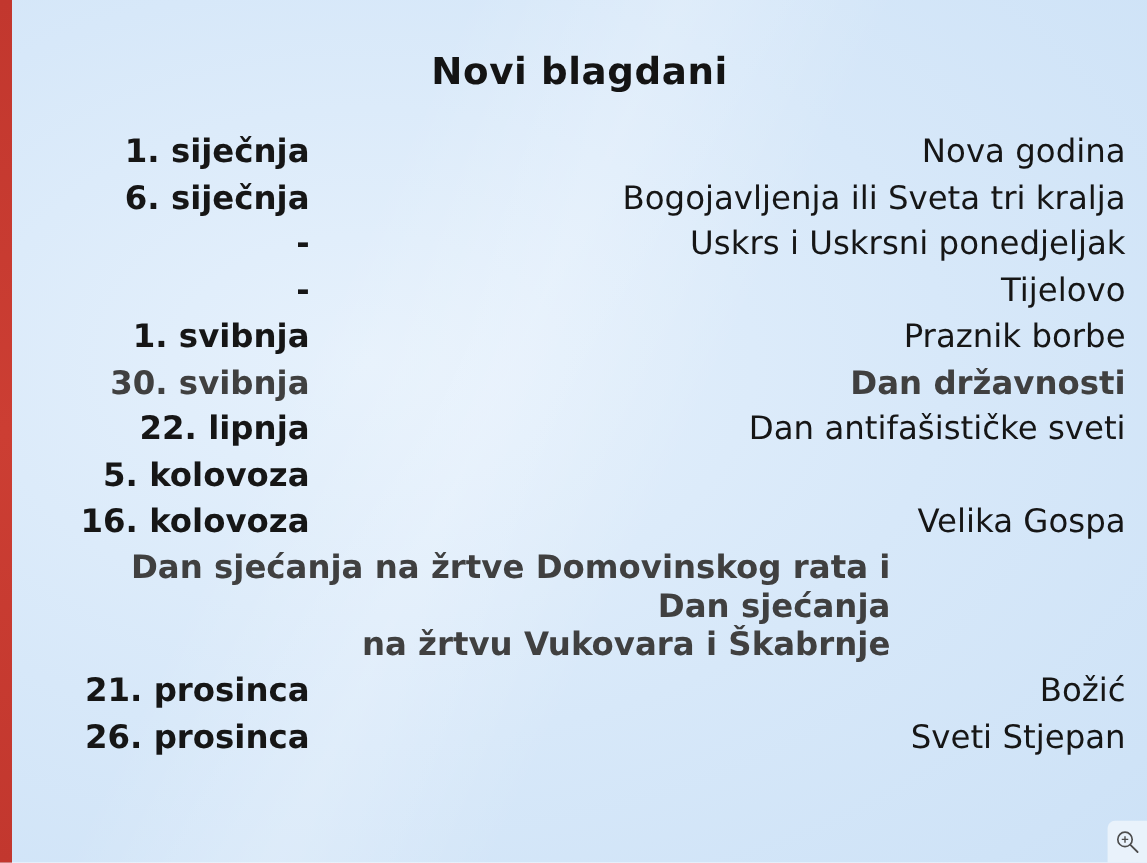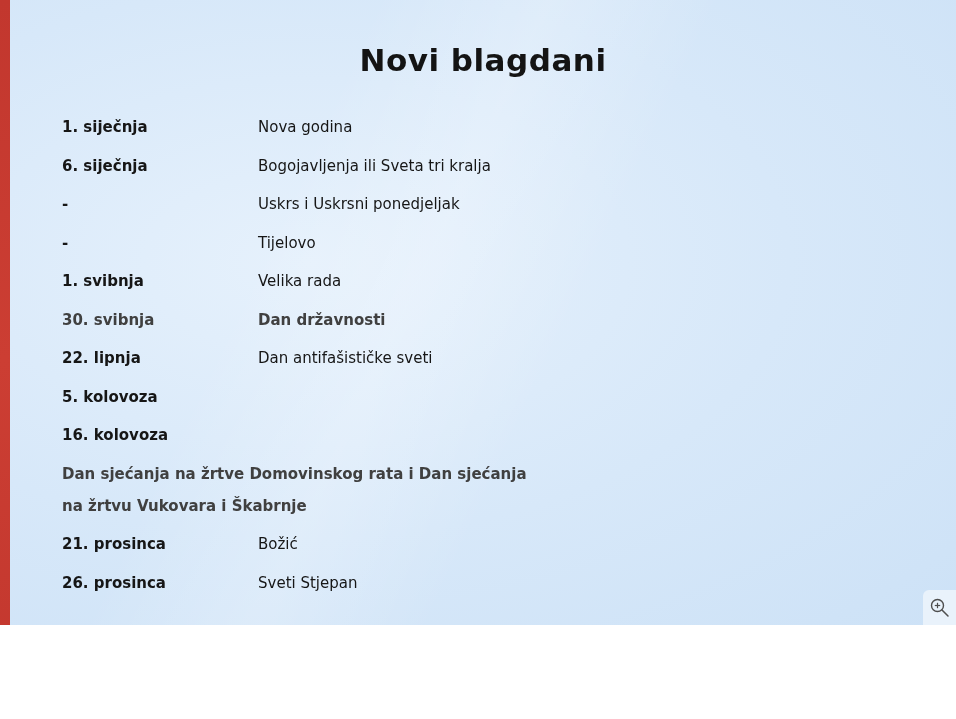--- a/index.html
+++ b/index.html
@@ -3,21 +3,21 @@
 <meta charset="utf-8">
 <style>
   html, body {
     margin: 0;
     padding: 0;
     background: #ffffff;
   }
   #stage {
     position: relative;
     width: 956px;
-    height: 625px;
+    height: 719px;
     overflow: hidden;
     font-family: "DejaVu Sans", "Liberation Sans", sans-serif;
   }
   .slide-bg {
     position: absolute;
     inset: 0;
     background:
       linear-gradient(115deg, rgba(255,255,255,0) 30%, rgba(255,255,255,0.22) 44%, rgba(255,255,255,0) 58%),
       radial-gradient(ellipse 120% 105% at 32% 42%, #e6f1fc 0%, #d7e8f9 42%, #c7def5 100%);
   }
@@ -41,23 +41,24 @@
   .holidays {
     position: absolute;
     left: 62px;
     top: 111px;
     width: 880px;
   }
   .row {
     display: flex;
     align-items: flex-start;
     margin-bottom: 6.5px;
-    font-size: 15px;
+    font-size: 27px;
     line-height: 32px;
     color: #161616;
+    text-align: right;
   }
   .row .date {
     width: 196px;
     flex: 0 0 196px;
     font-weight: bold;
   }
   .row .desc {
     width: 680px;
     white-space: pre-line;
   }
@@ -106,35 +107,36 @@
     <div class="row">
       <div class="date">-</div>
       <div class="desc">Uskrs i Uskrsni ponedjeljak</div>
     </div>
     <div class="row">
       <div class="date">-</div>
       <div class="desc">Tijelovo</div>
     </div>
     <div class="row">
       <div class="date">1. svibnja</div>
-      <div class="desc">Velika rada</div>
+      <div class="desc">Praznik borbe</div>
     </div>
     <div class="row highlight">
       <div class="date">30. svibnja</div>
       <div class="desc">Dan državnosti</div>
     </div>
     <div class="row">
       <div class="date">22. lipnja</div>
       <div class="desc">Dan antifašističke sveti</div>
     </div>
     <div class="row">
       <div class="date">5. kolovoza</div>
     </div>
     <div class="row">
       <div class="date">16. kolovoza</div>
+      <div class="desc">Velika Gospa</div>
     </div>
     <div class="row highlight">
       <div class="desc">Dan sjećanja na žrtve Domovinskog rata i Dan sjećanja
 na žrtvu Vukovara i Škabrnje</div>
     </div>
     <div class="row">
       <div class="date">21. prosinca</div>
       <div class="desc">Božić</div>
     </div>
     <div class="row">

